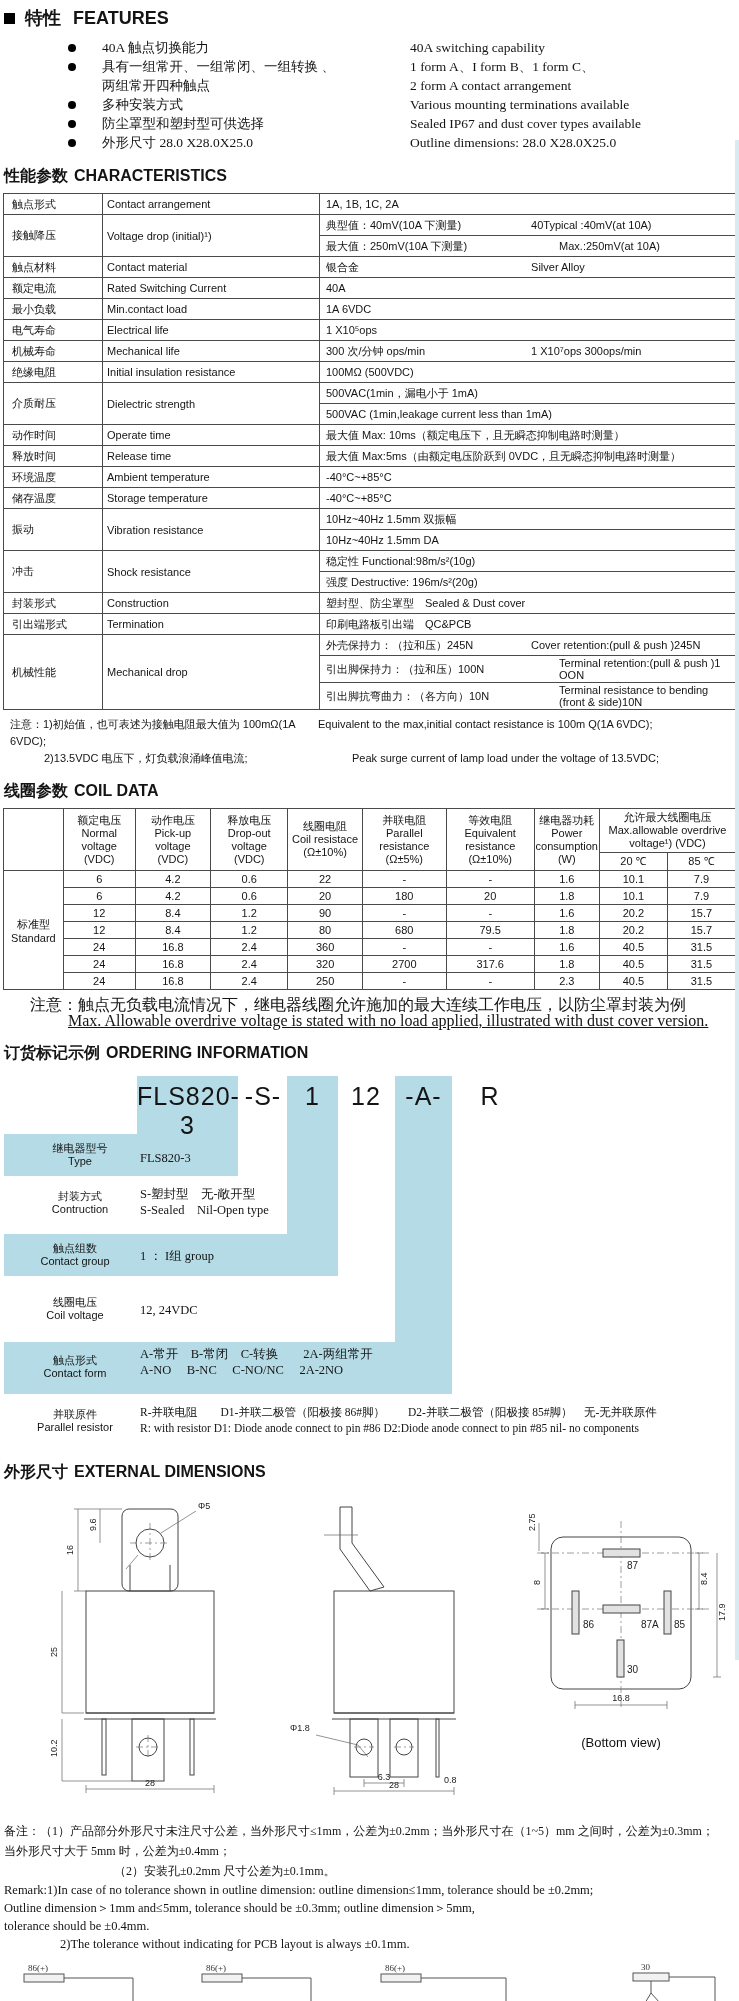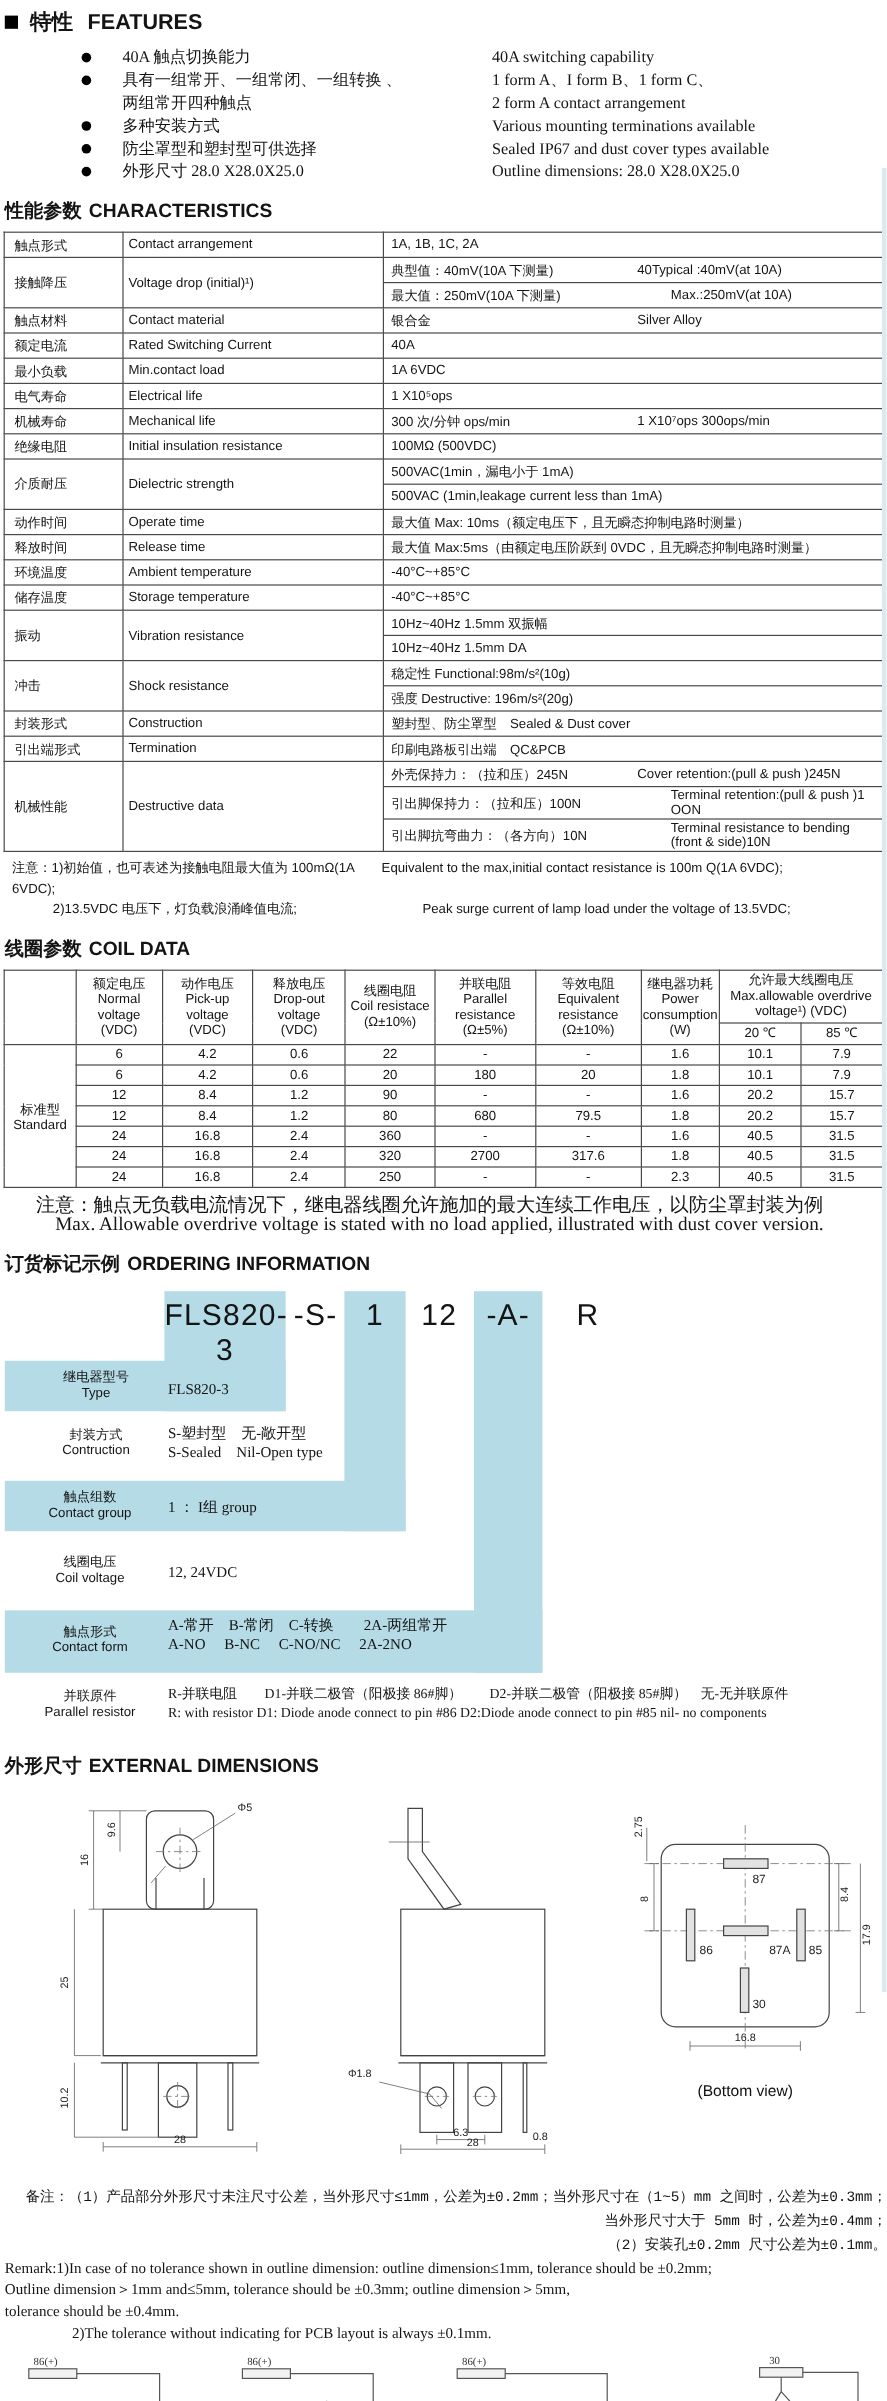--- a/index.html
+++ b/index.html
@@ -41,21 +41,21 @@
   .note-line.ind .ncn{padding-left:34px;}
   .note-line .nen{flex:1;}
 
   
   table.coil{width:733px;margin:2px 0 0 3px;border-collapse:collapse;font-size:11px;text-align:center;}
   table.coil th,table.coil td{border:1px solid #4a4a4a;font-weight:normal;padding:2px 1px;}
   table.coil th{line-height:13px;}
   th.gcol{width:58px;border-top:none;border-left:none;}
   td.group{width:58px;font-size:11px;}
   .coil-note{font-size:16px;margin:7px 0 0 30px;line-height:16px;}
-  .coil-note .l2{margin-left:16px;font-family:"Liberation Serif",serif;}
+  .coil-note .l2{margin-left:38px;font-family:"Liberation Serif",serif;text-decoration:underline;}
 
   
   .ord{position:relative;width:593px;height:372px;margin-top:12px;font-size:11px;padding-left:10px;}
   .blue{position:absolute;background:#b5dbe6;}
   .colA{left:137px;top:0;width:101px;height:100px;}
   .colB{left:287px;top:0;width:51px;height:200px;}
   .colC{left:395px;top:0;width:57px;height:318px;}
   .stripe1{left:4px;top:58px;width:234px;height:42px;}
   .stripe2{left:4px;top:158px;width:334px;height:42px;}
   .stripe3{left:4px;top:266px;width:448px;height:52px;}
@@ -72,21 +72,21 @@
   .dline{stroke:#444;stroke-width:1;fill:none;}
   .dthin{stroke:#666;stroke-width:0.7;fill:none;}
   .dash{stroke:#777;stroke-width:0.7;fill:none;stroke-dasharray:7 3 2 3;}
   .slot{fill:#e2e2e2;stroke:#444;stroke-width:1;}
   .dimtext{font-size:9px;fill:#222;font-family:"Liberation Sans",sans-serif;}
   .pintext{font-size:10px;fill:#222;font-family:"Liberation Sans",sans-serif;}
   .cap{font-size:13px;fill:#111;font-family:"Liberation Sans",sans-serif;}
 
   
   .remarks{font-size:12px;margin:26px 0 0 4px;line-height:20px;}
-  .remarks .cnl{font-family:Liberation Mono, monospace;text-align:right;}
+  .remarks .cnl{font-family:Liberation Serif, serif;}
   .remarks .enl{font-family:"Liberation Serif",serif;font-size:12.5px;line-height:18px;}
   .r-ind1{padding-left:110px;}
   .r-ind2{padding-left:56px;}
 
   
   .wiring-row{display:flex;justify-content:space-between;padding:6px 2px 6px 2px;}
   .wt{font-size:9px;fill:#333;font-family:"Liberation Serif",serif;}
   .wire{stroke:#555;stroke-width:1;fill:none;}
   .term{fill:#f2f2f2;stroke:#555;stroke-width:1;}
 </style>
@@ -315,21 +315,21 @@
           <td class="c1">引出端形式</td>
           <td class="c2">Termination</td>
           <td class="c3">
             <div class="sub">
               <span class="l">印刷电路板引出端　QC&amp;PCB</span>
             </div>
           </td>
         </tr>
     <tr>
           <td class="c1">机械性能</td>
-          <td class="c2">Destructive data</td>
+          <td class="c2">Mechanical drop</td>
           <td class="c3">
       <div class="sub split">
               <span class="l">外壳保持力：（拉和压）245N</span>
               <span class="r">Cover retention:(pull &amp; push )245N</span>
             </div>
       <div class="sub split">
               <span class="l">引出脚保持力：（拉和压）100N</span>
               <span class="r">Terminal retention:(pull &amp; push )1 OON</span>
             </div>
       <div class="sub split">

